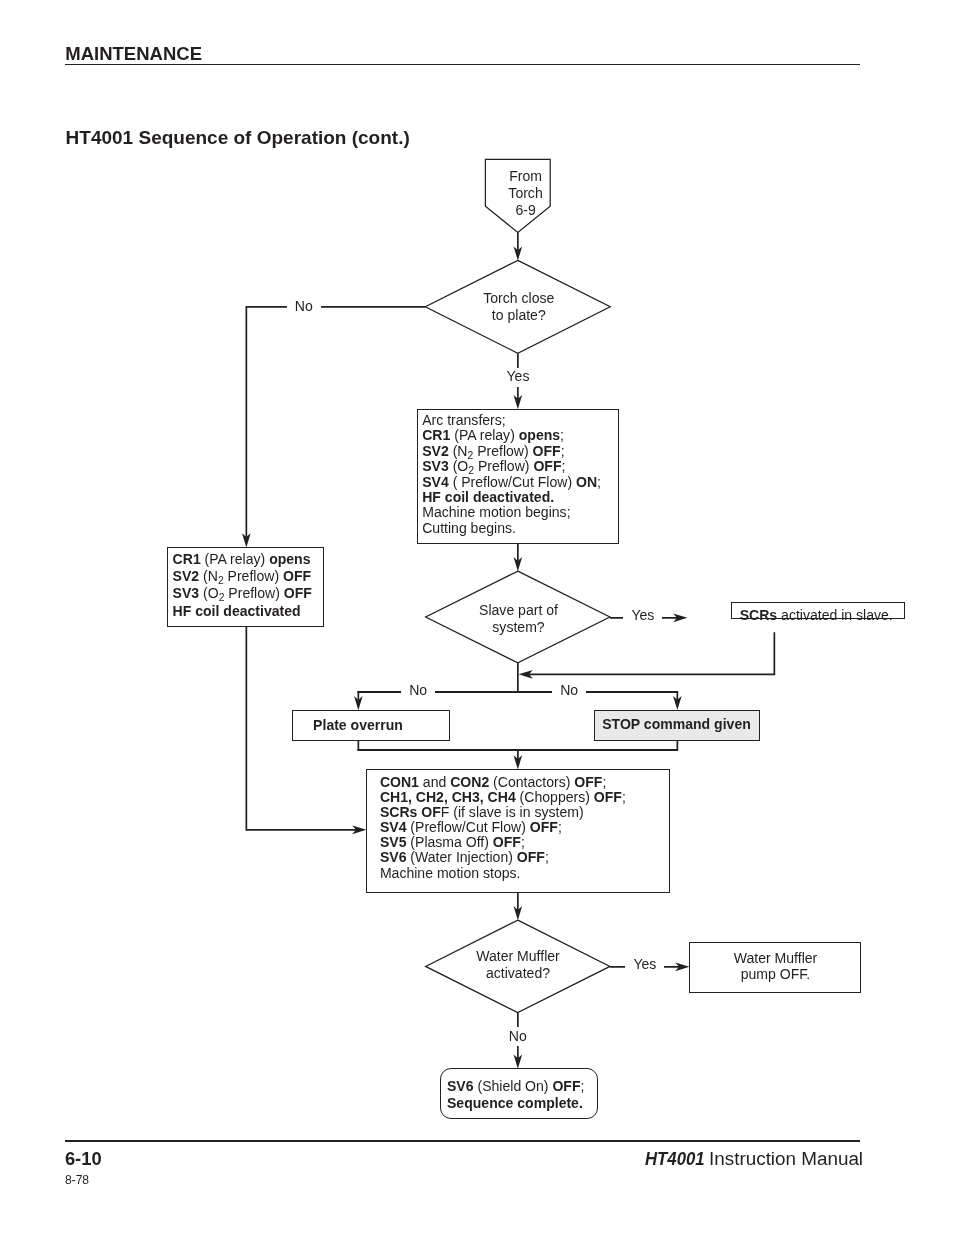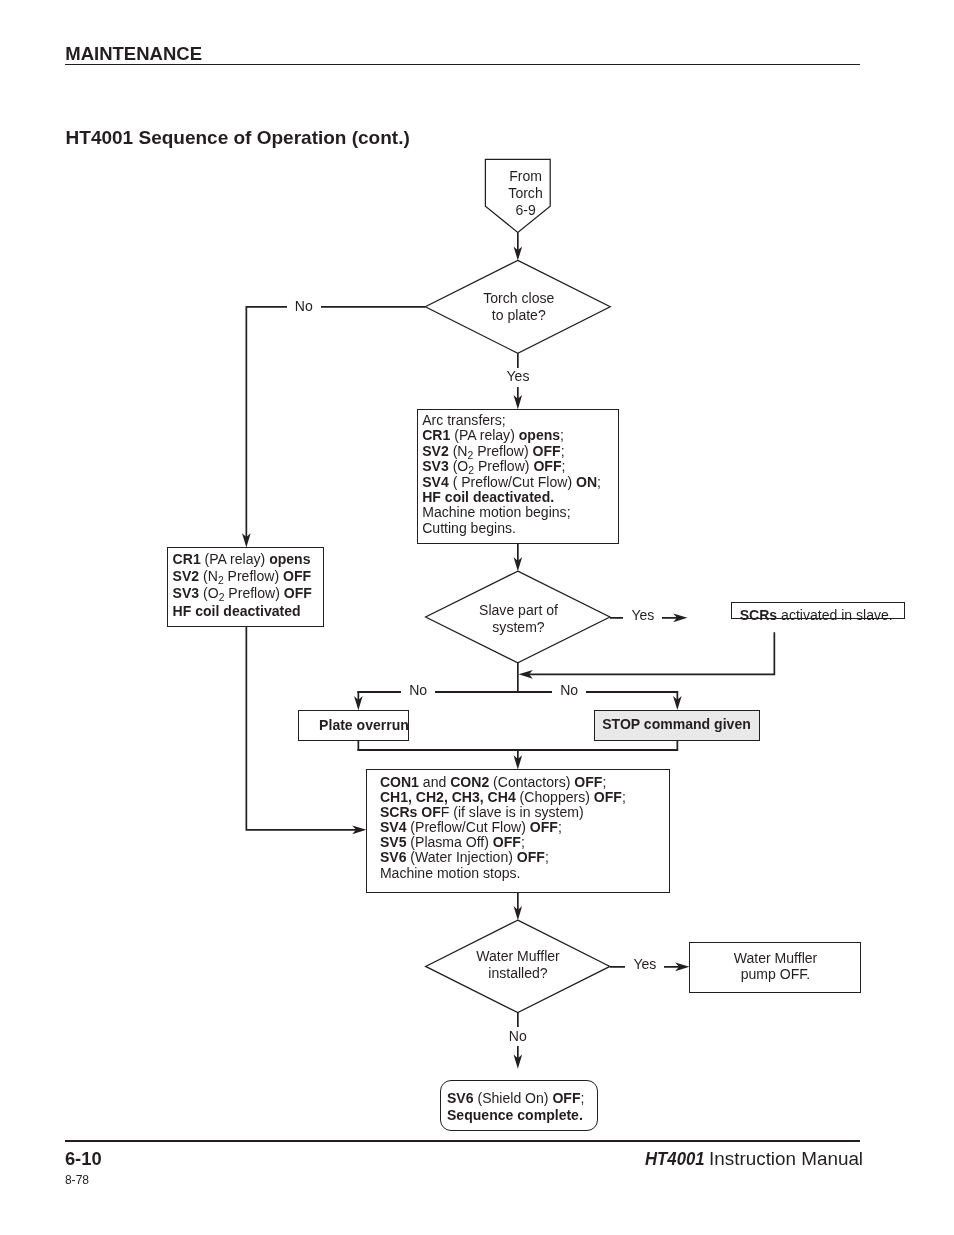--- a/index.html
+++ b/index.html
@@ -25,21 +25,21 @@
                   white-space:nowrap; line-height:19px; }
   #footer-right .prod { font-weight:bold; font-style:italic; display:inline-block;
                         transform:scaleX(0.889); transform-origin:left center;
                         margin-right:-8.0px; }
 
   
   #flow { position:absolute; left:0; top:0; width:954px; height:1235px; }
   .node { position:absolute; box-sizing:border-box; }
   .boxnode { border:1.3px solid #231f20; background:#ffffff; }
   .shade { background:#e9e9e9; }
-  .rounded { border-radius:11px;margin-top:12px; }
+  .rounded { border-radius:11px; }
   .txt { position:absolute; font-size:14.05px; line-height:15.41px;
          white-space:pre; color:#231f20; }
   .dia { line-height:17px; }
   .lh17 { line-height:17.1px; }
   .lh152 { line-height:15.15px;margin-left:8px; }
   .lh166 { line-height:16.6px; }
   .lh1675 { line-height:16.75px;padding-left:8px; }
   .lh168 { line-height:16.8px; }
   .ctr { text-align:center; }
   .lbl { position:absolute; font-size:14.05px; line-height:14px; background:#ffffff;
@@ -128,33 +128,33 @@
     <div class="node boxnode" style="left:167.0px;top:547.0px;width:157.0px;height:79.6px;">
       <div class="txt lh17" style="left:4.6px;top:3.3px;"><span><b>CR1</b> (PA relay) <b>opens</b></span><br><span><b>SV2</b> (N<sub>2</sub> Preflow) <b>OFF</b></span><br><span><b>SV3</b> (O<sub>2</sub> Preflow) <b>OFF</b></span><br><span><b>HF coil deactivated</b></span></div>
     </div>
 
     <div class="txt ctr dia" style="left:438.5px;top:601.5px;width:160px;"><span>Slave part of</span><br><span>system?</span></div>
 
     <div class="node boxnode" style="left:687.4px;top:602.2px;width:173.2px;height:17px;margin-left:44px;">
       <div class="txt" style="left:7.3px;top:5.3px;"><span><b>SCRs</b> activated in slave.</span></div>
     </div>
 
-    <div class="node boxnode" style="left:292.0px;top:710.0px;width:111px;height:30.8px;margin-left:6px;">
+    <div class="node boxnode" style="left:292.0px;top:710.0px;width:158px;height:30.8px;">
       <div class="txt ctr" style="left:0;top:6.5px;width:130px;"><span><b>Plate overrun</b></span></div>
     </div>
 
     <div class="node boxnode shade" style="left:594.0px;top:709.8px;width:166.0px;height:31px;">
       <div class="txt ctr" style="left:0;top:6.5px;width:163px;"><span><b>STOP command given</b></span></div>
     </div>
 
     <div class="node boxnode" style="left:366.0px;top:769.0px;width:304.0px;height:123.8px;">
       <div class="txt lh152" style="left:4.9px;top:4.7px;"><span><b>CON1</b> and <b>CON2</b> (Contactors) <b>OFF</b>;</span><br><span><b>CH1, CH2, CH3, CH4</b> (Choppers) <b>OFF</b>;</span><br><span><b>SCRs OF</b>F (if slave is in system)</span><br><span><b>SV4</b> (Preflow/Cut Flow) <b>OFF</b>;</span><br><span><b>SV5</b> (Plasma Off) <b>OFF</b>;</span><br><span><b>SV6</b> (Water Injection) <b>OFF</b>;</span><br><span>Machine motion stops.</span></div>
     </div>
 
-    <div class="txt ctr dia" style="left:438.0px;top:948.2px;width:160px;"><span>Water Muffler</span><br><span>installed?</span></div>
+    <div class="txt ctr dia" style="left:438.0px;top:948.2px;width:160px;"><span>Water Muffler</span><br><span>activated?</span></div>
 
     <div class="node boxnode" style="left:689.0px;top:942.0px;width:172.0px;height:50.9px;">
       <div class="txt ctr lh166" style="left:0;top:6.8px;width:171px;"><span>Water Muffler</span><br><span>pump OFF.</span></div>
     </div>
 
     <div class="node boxnode rounded" style="left:440.0px;top:1068.2px;width:158.0px;height:50.6px;">
       <div class="txt lh168" style="left:6.0px;top:8.6px;"><span><b>SV6</b> (Shield On) <b>OFF</b>;</span><br><span><b>Sequence complete.</b></span></div>
     </div>
 
     <div class="lbl" style="left:286.8px;top:297.6px;">No</div>

